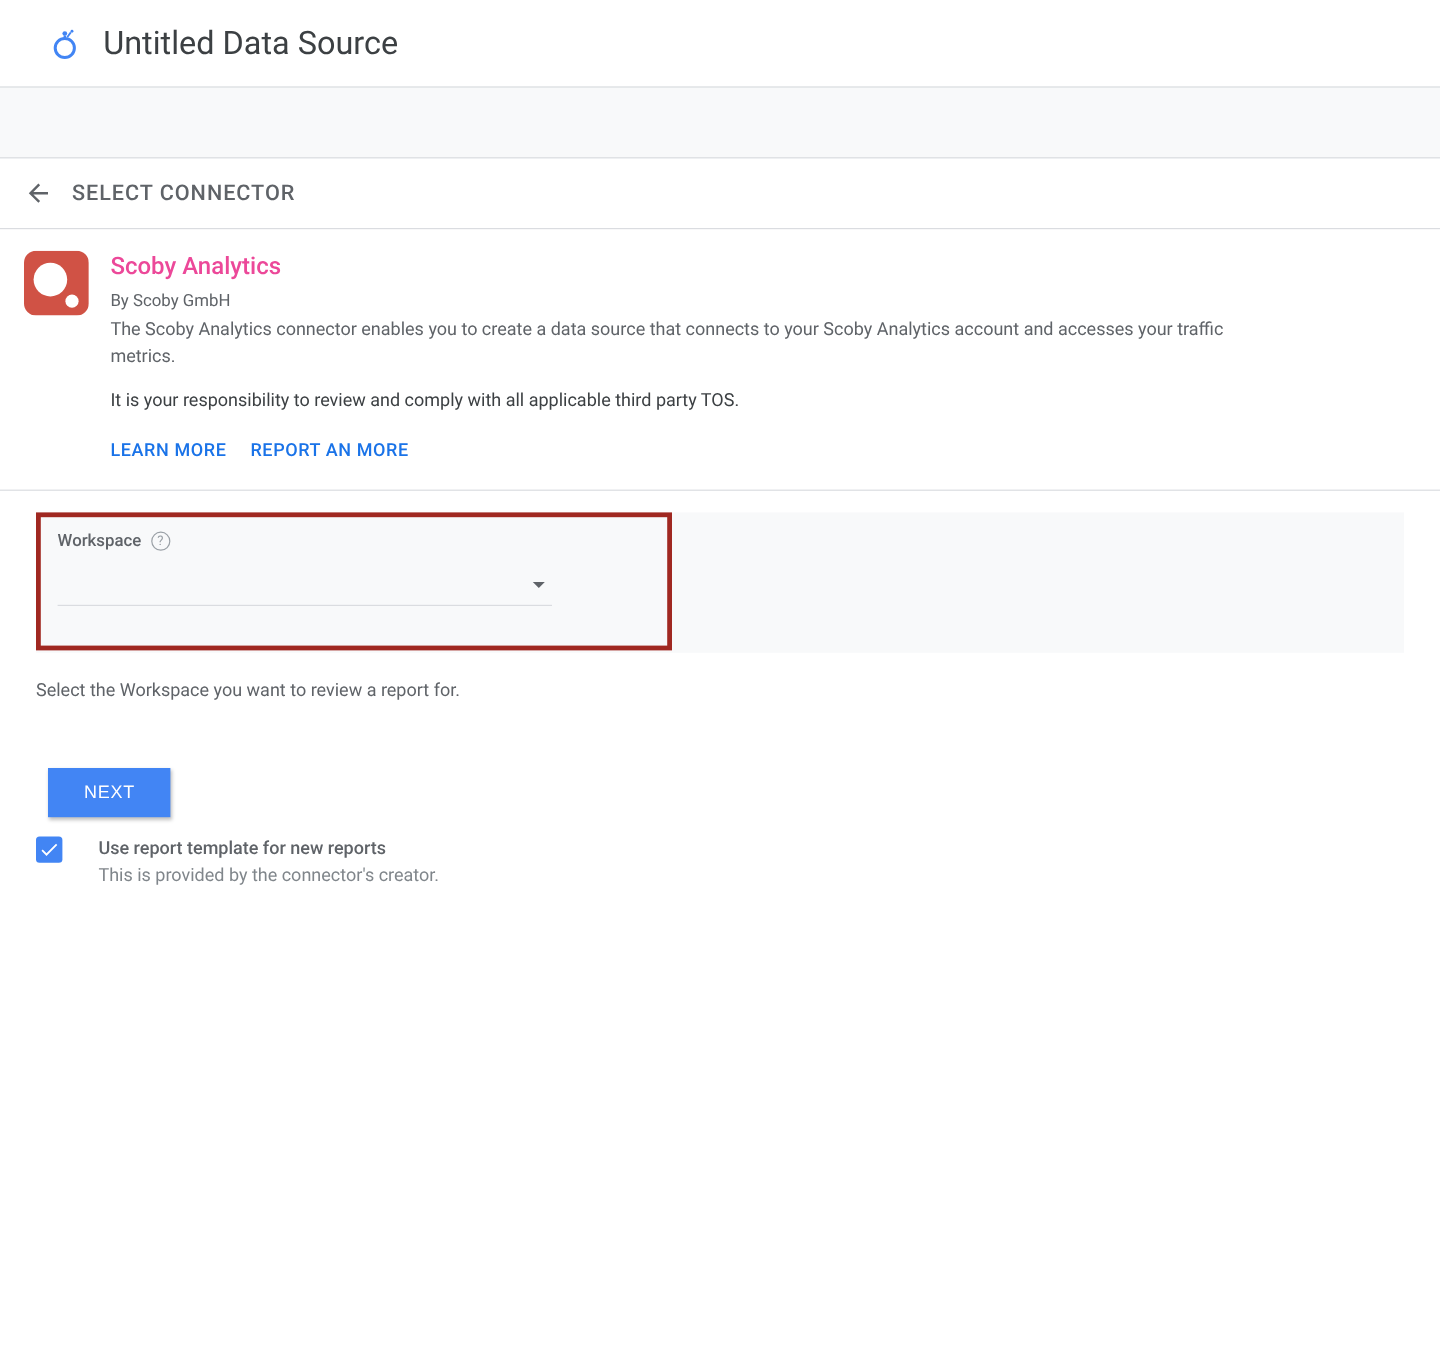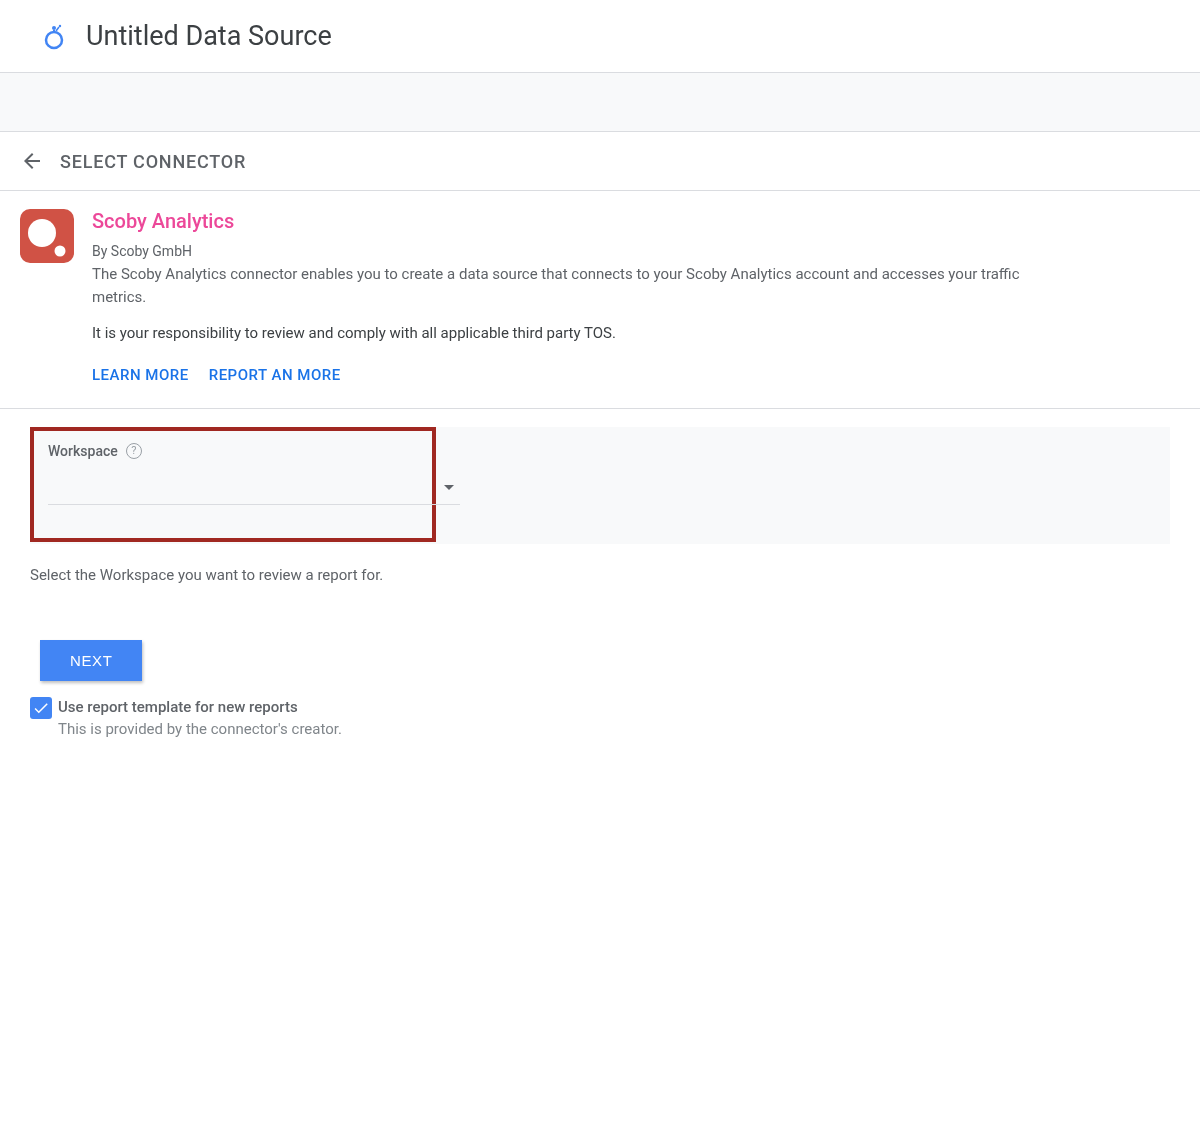--- a/index.html
+++ b/index.html
@@ -111,21 +111,21 @@
       padding: 18px 30px 0 30px;
     }
     .workspace-row {
       display: flex;
       gap: 20px;
       background: #f8f9fa;
     }
     .workspace-box {
       border: 4px solid #a02821;
       background: #f8f9fa;
-      width: 406px;
+      width: 530px;
       height: 115px;
       padding: 12px 14px;
     }
     .workspace-label-row {
       display: flex;
       align-items: center;
       gap: 8px;
       margin-bottom: 12px;
     }
     .workspace-label {
@@ -184,21 +184,21 @@
       letter-spacing: 0.6px;
       padding: 12px 30px;
       border: none;
       cursor: pointer;
       box-shadow: 1px 2px 3px rgba(0,0,0,0.25);
       margin-top: 24px;
     }
     .checkbox-row {
       display: flex;
       align-items: flex-start;
-      gap: 6px;
+      gap: 30px;
       margin-top: 16px;
     }
     .checkbox {
       width: 22px;
       height: 22px;
       background: #4285f4;
       border-radius: 3px;
       display: flex;
       align-items: center;
       justify-content: center;

